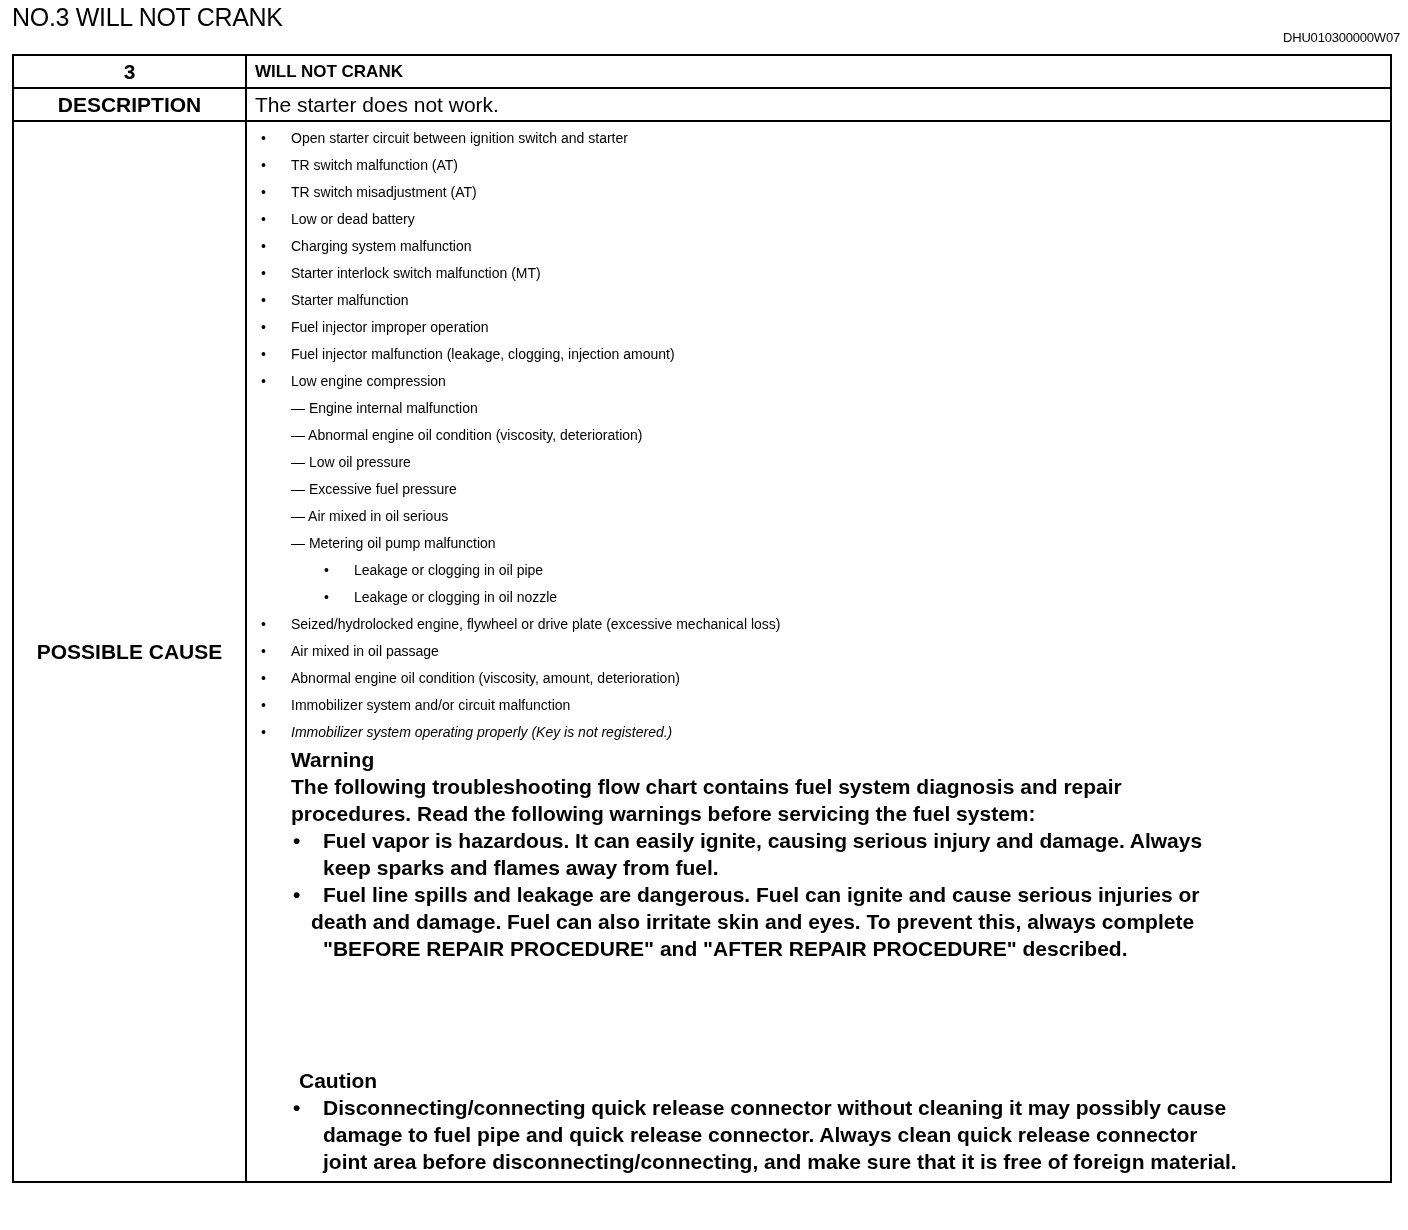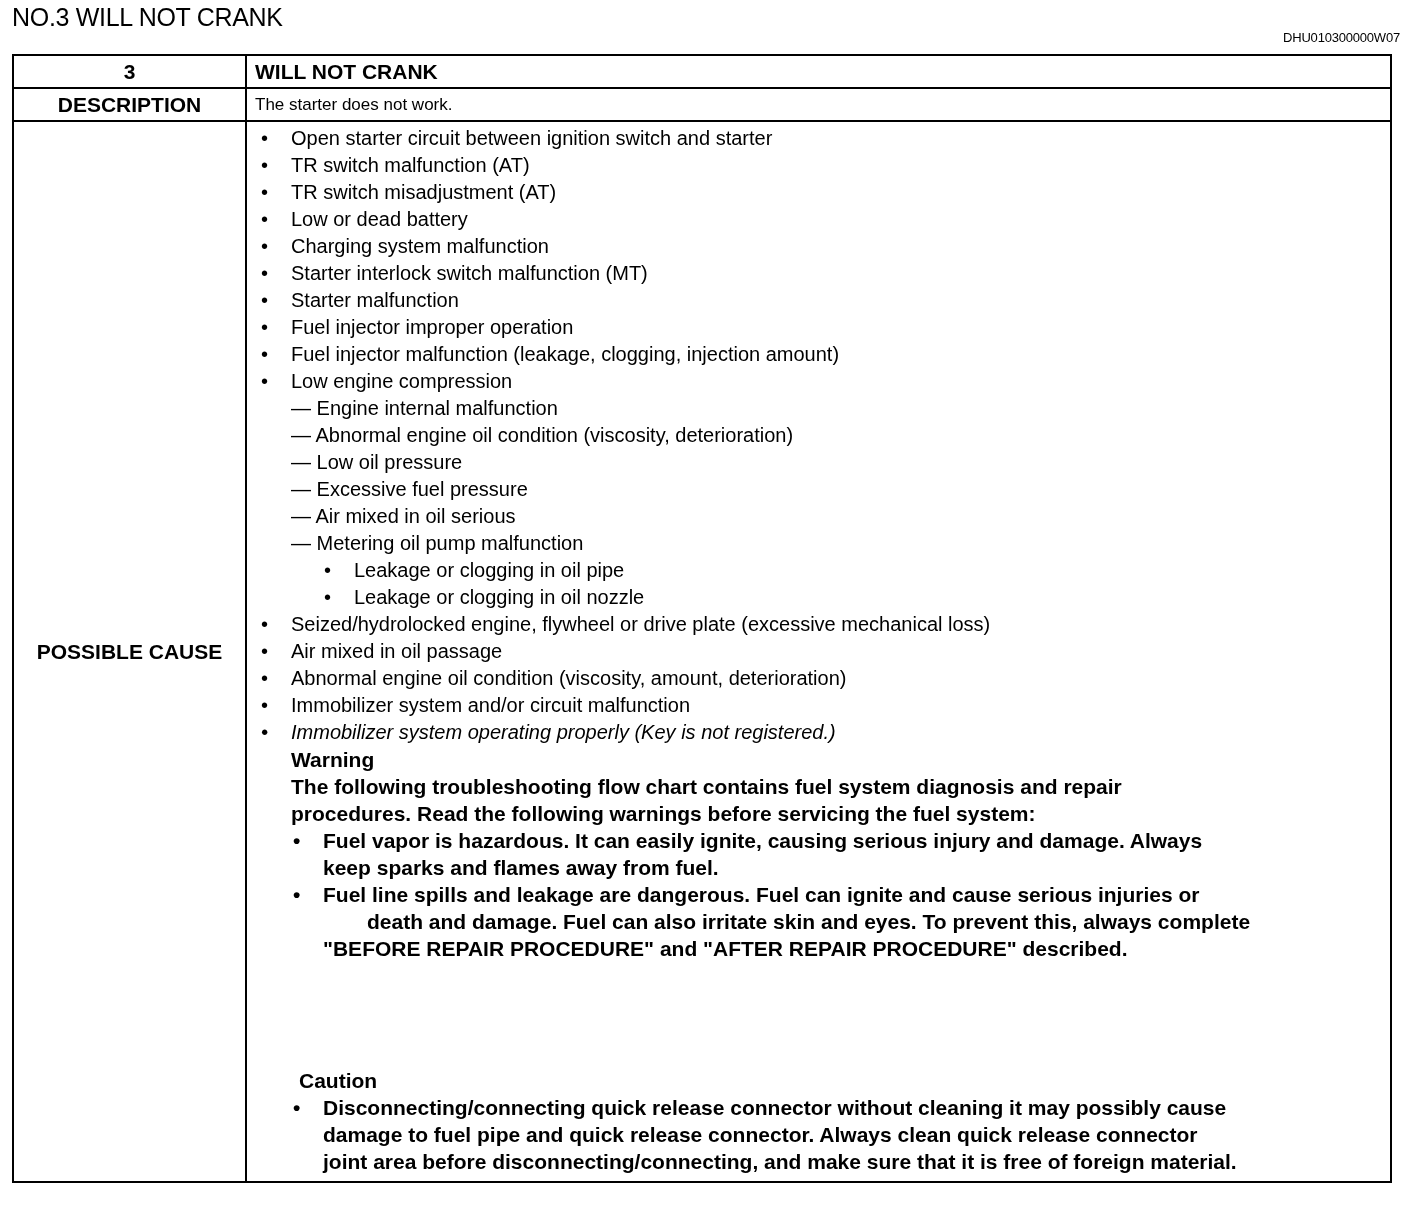--- a/index.html
+++ b/index.html
@@ -17,25 +17,25 @@
   }
   table.main {
     position: absolute; left: 12px; top: 54px;
     width: 1380px; border-collapse: collapse; table-layout: fixed;
   }
   table.main td {
     border: 2px solid #000; padding: 0; vertical-align: middle;
   }
   col.c1 { width: 233px; }
   .hdr-num { text-align: center; font-weight: bold; font-size: 21px; height: 31px; }
-  .hdr-title { font-weight: bold; font-size: 21px; padding-left: 8px !important; }
+  .hdr-title { font-weight: bold; font-size: 17px; padding-left: 8px !important; }
   .lbl { text-align: center; font-weight: bold; font-size: 21px; border-radius: 6px; }
-  .desc { font-size: 17px; padding-left: 8px !important; height: 31px; }
+  .desc { font-size: 21px; padding-left: 8px !important; height: 31px; }
   .cause-cell { vertical-align: top !important; padding: 3px 0 6px 0 !important; }
-  .line { font-size: 20px; line-height: 27px; position: relative; white-space: nowrap; }
+  .line { font-size: 14px; line-height: 27px; position: relative; white-space: nowrap; }
   .b1 { padding-left: 44px; }
   .b1::before { content: "\2022"; position: absolute; left: 14px; }
   .d1 { padding-left: 44px; }
   .b2 { padding-left: 107px; }
   .b2::before { content: "\2022"; position: absolute; left: 77px; }
   .it { font-style: italic; }
   .warn-block { }
   .warn-line { font-size: 21px; line-height: 27px; font-weight: bold; padding-left: 44px; white-space: nowrap; }
   .wb { font-size: 21px; line-height: 27px; font-weight: bold; position: relative; padding-left: 76px; white-space: nowrap; }
   .wb::before { content: "\2022"; position: absolute; left: 46px; }
@@ -89,21 +89,21 @@
       <div class="line b1">Immobilizer system and/or circuit malfunction</div>
       <div class="line b1 it">Immobilizer system operating properly (Key is not registered.)</div>
 
       <div class="warn-block">
         <div class="warn-line">Warning</div>
         <div class="warn-line">The following troubleshooting flow chart contains fuel system diagnosis and repair</div>
         <div class="warn-line">procedures. Read the following warnings before servicing the fuel system:</div>
         <div class="wb">Fuel vapor is hazardous. It can easily ignite, causing serious injury and damage. Always</div>
         <div class="warn-line" style="padding-left:76px">keep sparks and flames away from fuel.</div>
         <div class="wb">Fuel line spills and leakage are dangerous. Fuel can ignite and cause serious injuries or</div>
-        <div class="warn-line" style="padding-left:120px">death and damage. Fuel can also irritate skin and eyes. To prevent this, always complete</div>
+        <div class="warn-line" style="padding-left:64px">death and damage. Fuel can also irritate skin and eyes. To prevent this, always complete</div>
         <div class="warn-line" style="padding-left:76px">"BEFORE REPAIR PROCEDURE" and "AFTER REPAIR PROCEDURE" described.</div>
       </div>
 
       <div class="caution-block">
         <div class="caution-title">Caution</div>
         <div class="wb">Disconnecting/connecting quick release connector without cleaning it may possibly cause</div>
         <div class="warn-line" style="padding-left:76px">damage to fuel pipe and quick release connector. Always clean quick release connector</div>
         <div class="warn-line" style="padding-left:76px">joint area before disconnecting/connecting, and make sure that it is free of foreign material.</div>
       </div>
     </td>

